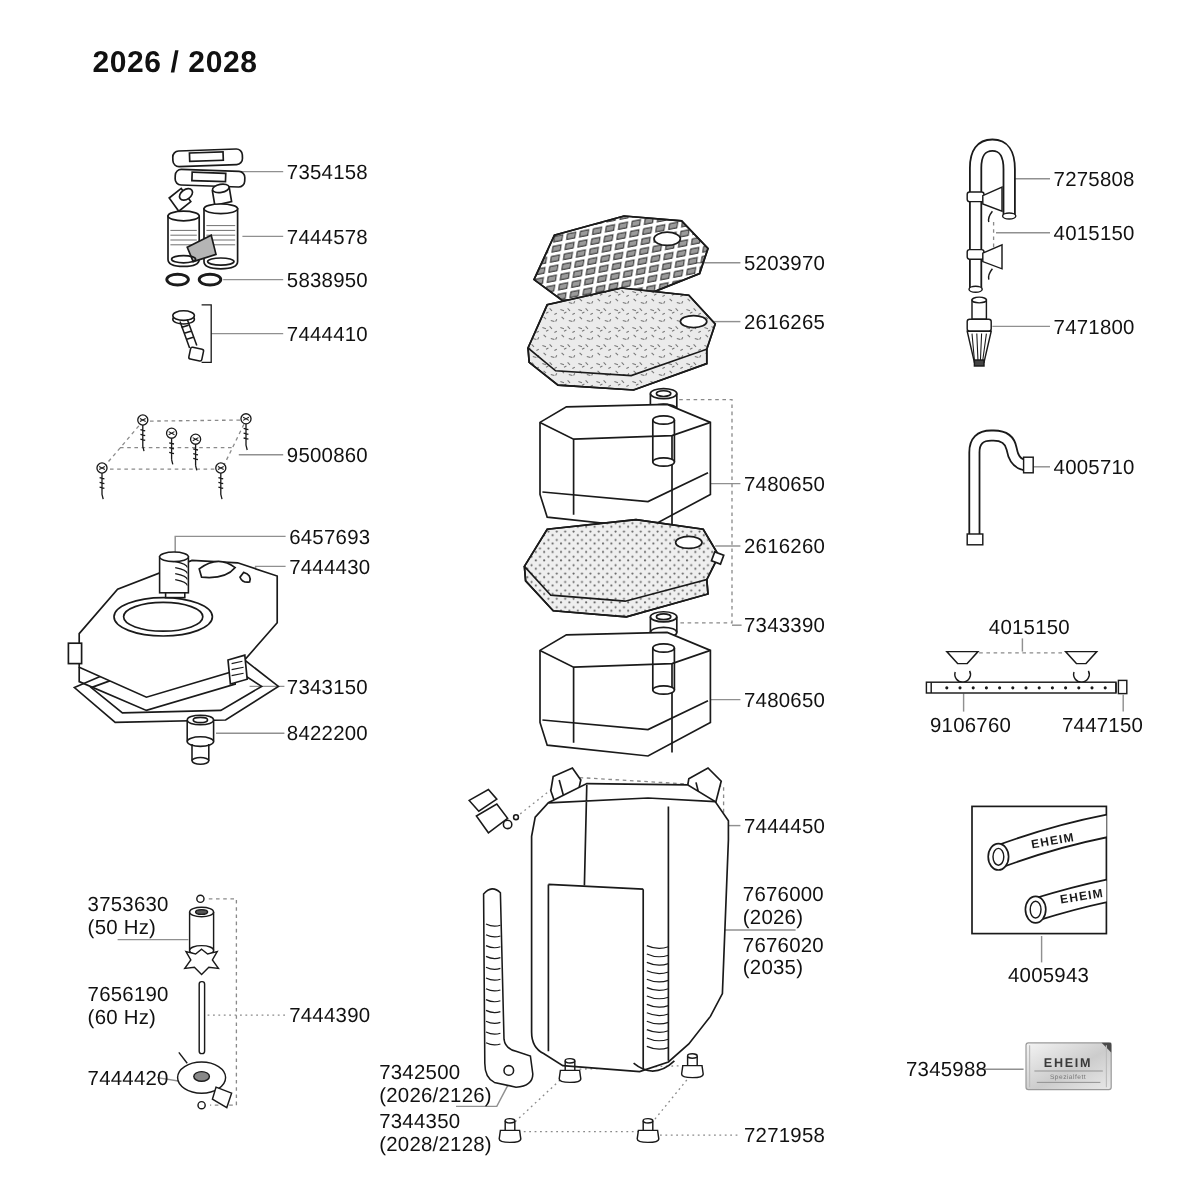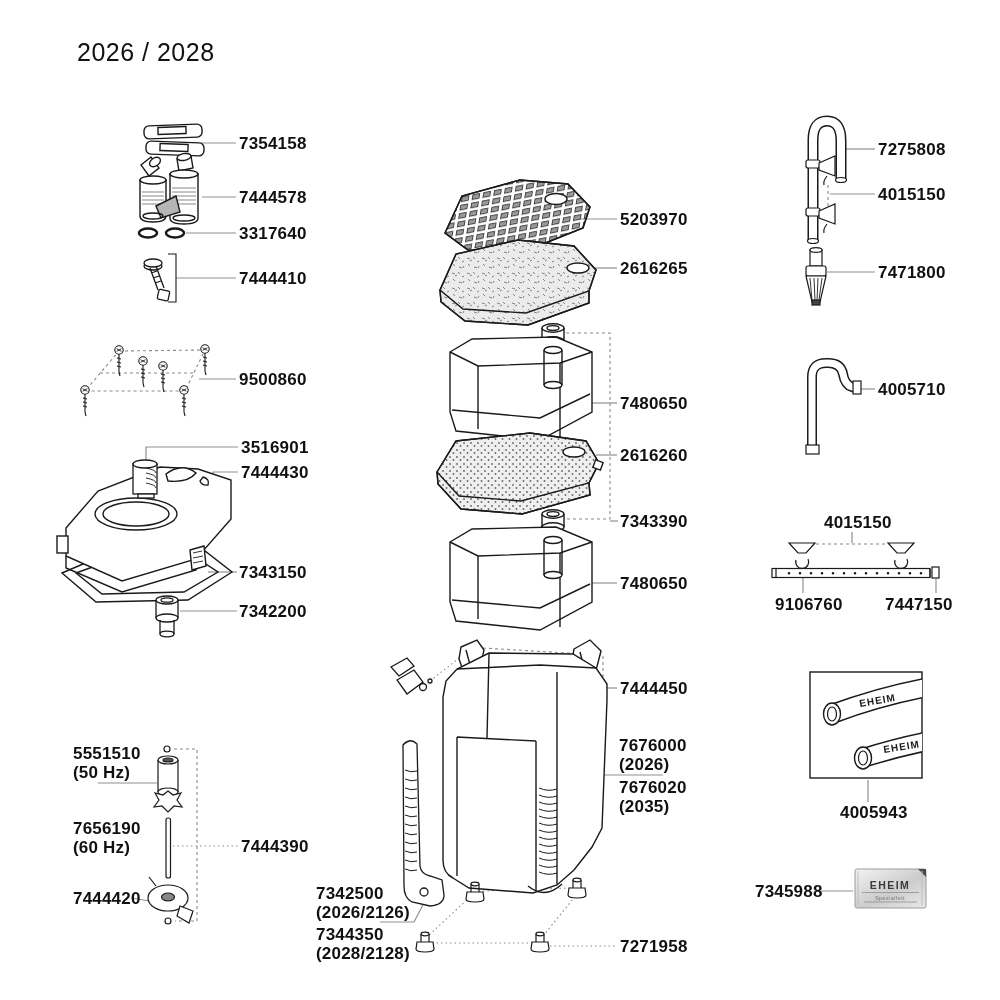--- a/index.html
+++ b/index.html
@@ -1,21 +1,21 @@
 <!DOCTYPE html>
 <html><head>
 <meta charset="utf-8">
 <style>
   html,body{margin:0;padding:0;background:#fff;}
   .stage{position:relative;width:1000px;height:1000px;background:#fff;overflow:hidden;
          font-family:"Liberation Sans","DejaVu Sans",sans-serif;color:#111;}
   .stage svg{position:absolute;left:0;top:0;}
-  .page-title{position:absolute;left:77px;top:38px;font-size:25px;font-weight:normal;letter-spacing:.5px;}
+  .page-title{position:absolute;left:77px;top:38px;font-size:25px;font-weight:bold;letter-spacing:.5px;}
   .part-label{position:absolute;font-size:17px;line-height:19px;letter-spacing:.2px;white-space:nowrap;}
-  .part-label span{display:block;font-weight:bold;}
+  .part-label span{display:block;}
   svg text{font-family:"Liberation Sans","DejaVu Sans",sans-serif;}
   .hose-print{font-size:10px;font-weight:bold;letter-spacing:1px;fill:#1a1a1a;}
   .packet-brand{font-size:10.5px;font-weight:bold;letter-spacing:1.4px;fill:#3a3a3a;}
   .packet-sub{font-size:5.5px;letter-spacing:.4px;fill:#777;}
 </style>
 </head>
 <body>
 
 <div class="stage">
 
@@ -341,43 +341,43 @@
 
 <div class="page-title">2026 / 2028</div>
 
 <div class="part-label" style="left:239px;top:134px">
       <span>7354158</span>
     </div>
 <div class="part-label" style="left:239px;top:188px">
       <span>7444578</span>
     </div>
 <div class="part-label" style="left:239px;top:224px">
-      <span>3317640</span>
+      <span>5838950</span>
     </div>
 <div class="part-label" style="left:239px;top:269px">
       <span>7444410</span>
     </div>
 <div class="part-label" style="left:239px;top:370px">
       <span>9500860</span>
     </div>
 <div class="part-label" style="left:241px;top:438px">
-      <span>3516901</span>
+      <span>6457693</span>
     </div>
 <div class="part-label" style="left:241px;top:463px">
       <span>7444430</span>
     </div>
 <div class="part-label" style="left:239px;top:563px">
       <span>7343150</span>
     </div>
 <div class="part-label" style="left:239px;top:602px">
-      <span>7342200</span>
+      <span>8422200</span>
     </div>
 
 <div class="part-label" style="left:73px;top:744px">
-      <span>5551510</span>
+      <span>3753630</span>
       <span>(50 Hz)</span>
     </div>
 <div class="part-label" style="left:73px;top:819px">
       <span>7656190</span>
       <span>(60 Hz)</span>
     </div>
 <div class="part-label" style="left:241px;top:837px">
       <span>7444390</span>
     </div>
 <div class="part-label" style="left:73px;top:889px">

